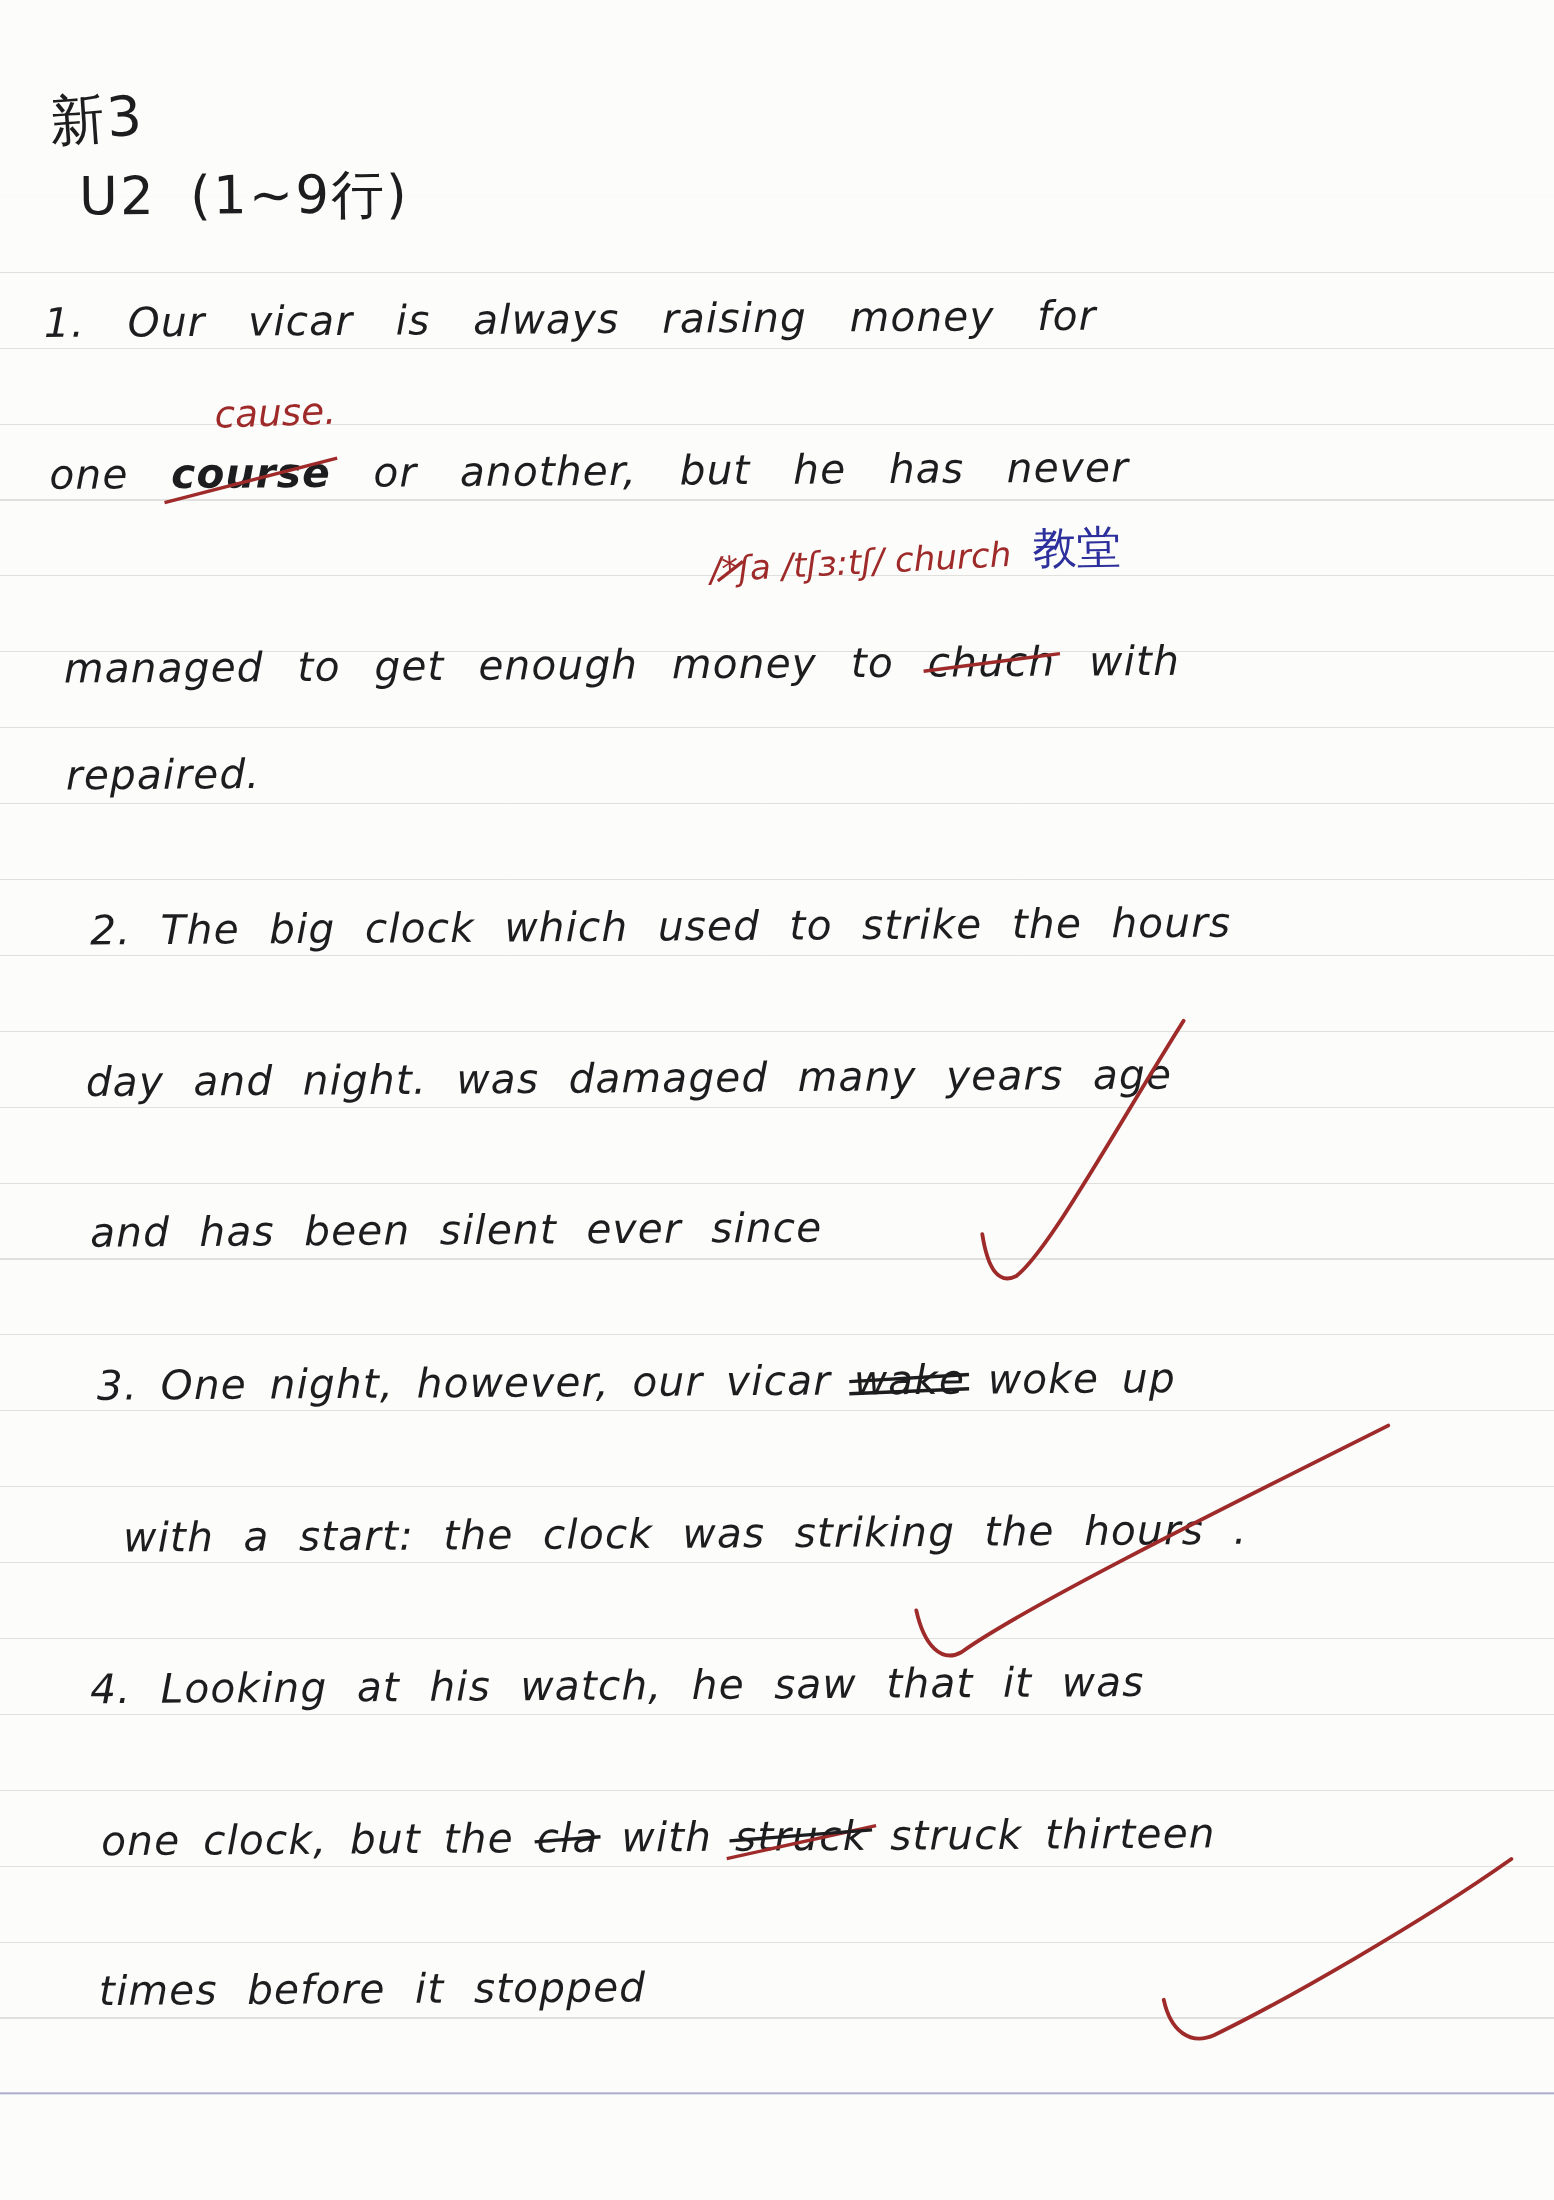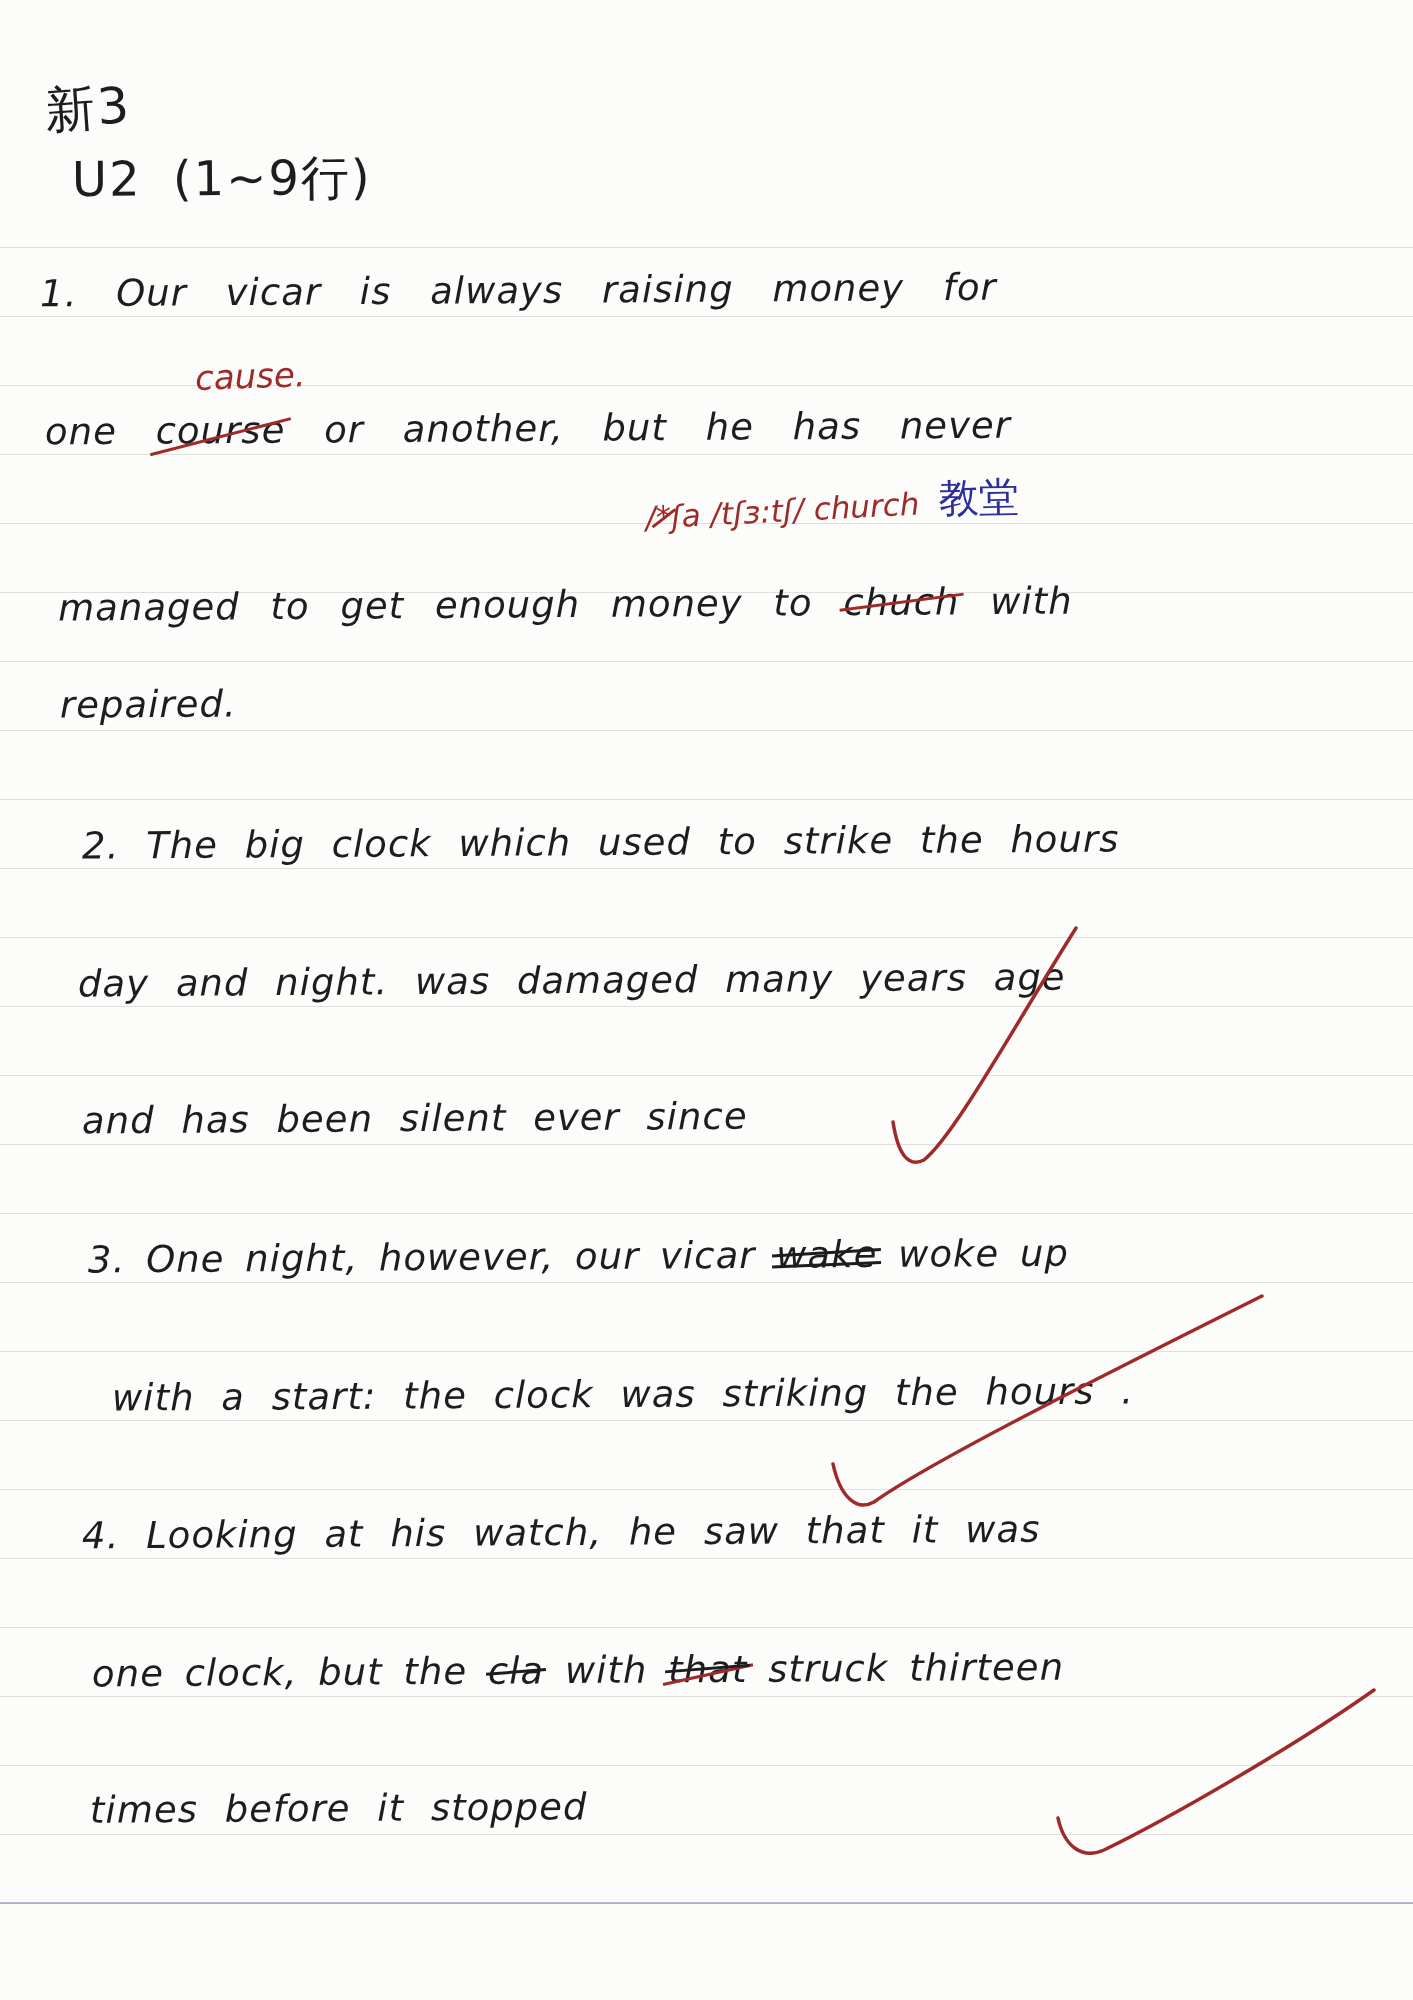--- a/index.html
+++ b/index.html
@@ -57,21 +57,21 @@
     position:absolute;color:var(--red);
     font-style:italic;font-size:31px;white-space:nowrap;
     transform:rotate(-3deg);
   }
   .gloss-cn{
     color:var(--blue);font-size:40px;font-style:normal;
     display:inline-block;transform:rotate(2deg);
     margin-left:10px;
   }
   
-  .strike-red{position:relative;display:inline-block;}
+  .strike-red{position:relative;display:inline-block;font-weight:bold;}
   .strike-red::after{
     content:"";position:absolute;left:-6%;right:-6%;top:58%;height:3px;
     background:var(--red);transform:rotate(-14deg);
   }
   .strike-red-flat{position:relative;display:inline-block;margin-top:38px;}
   .strike-red-flat::after{
     content:"";position:absolute;left:-4%;right:-4%;top:46%;height:3px;
     background:var(--red);transform:rotate(-7deg);
   }
   .strike-black{position:relative;display:inline-block;font-style:italic;}
@@ -166,21 +166,21 @@
   </div>
 
   <div class="hand" style="left:82px;top:1508px;">
     <span>4. Looking at his watch, he saw that it was</span>
   </div>
 
   <div class="hand ws-tight" style="left:92px;top:1646px;">
     <span>one clock, but the</span>
     <span class="strike-black">cla</span>
     <span>with</span>
-    <span class="strike-both">that</span>
+    <span class="strike-both">struck</span>
     <span>struck thirteen</span>
   </div>
 
   <div class="hand" style="left:90px;top:1784px;">
     <span>times before it stopped</span>
   </div>
 
   <svg class="marks" width="1413" height="2000" viewBox="0 0 1413 2000">
     <path class="red-stroke" d="M 893 1122 C 898 1154 908 1168 924 1160 C 954 1136 1012 1030 1076 928" fill="none" stroke="#9e2a2a" stroke-width="3.5" stroke-linecap="round"></path>
     <path class="red-stroke" d="M 833 1464 C 840 1496 856 1512 874 1502 C 930 1462 1090 1382 1262 1296" fill="none" stroke="#9e2a2a" stroke-width="3.5" stroke-linecap="round"></path>

